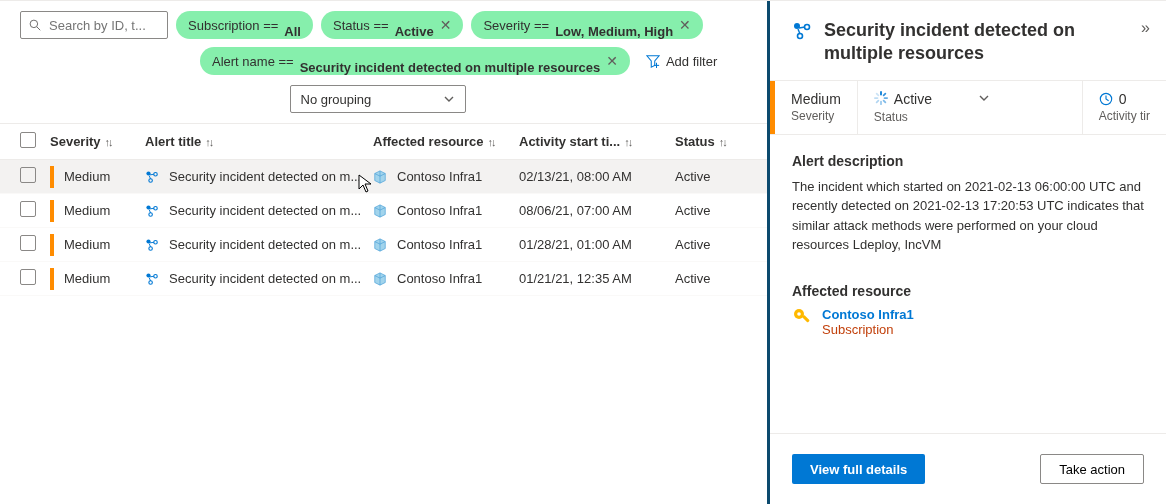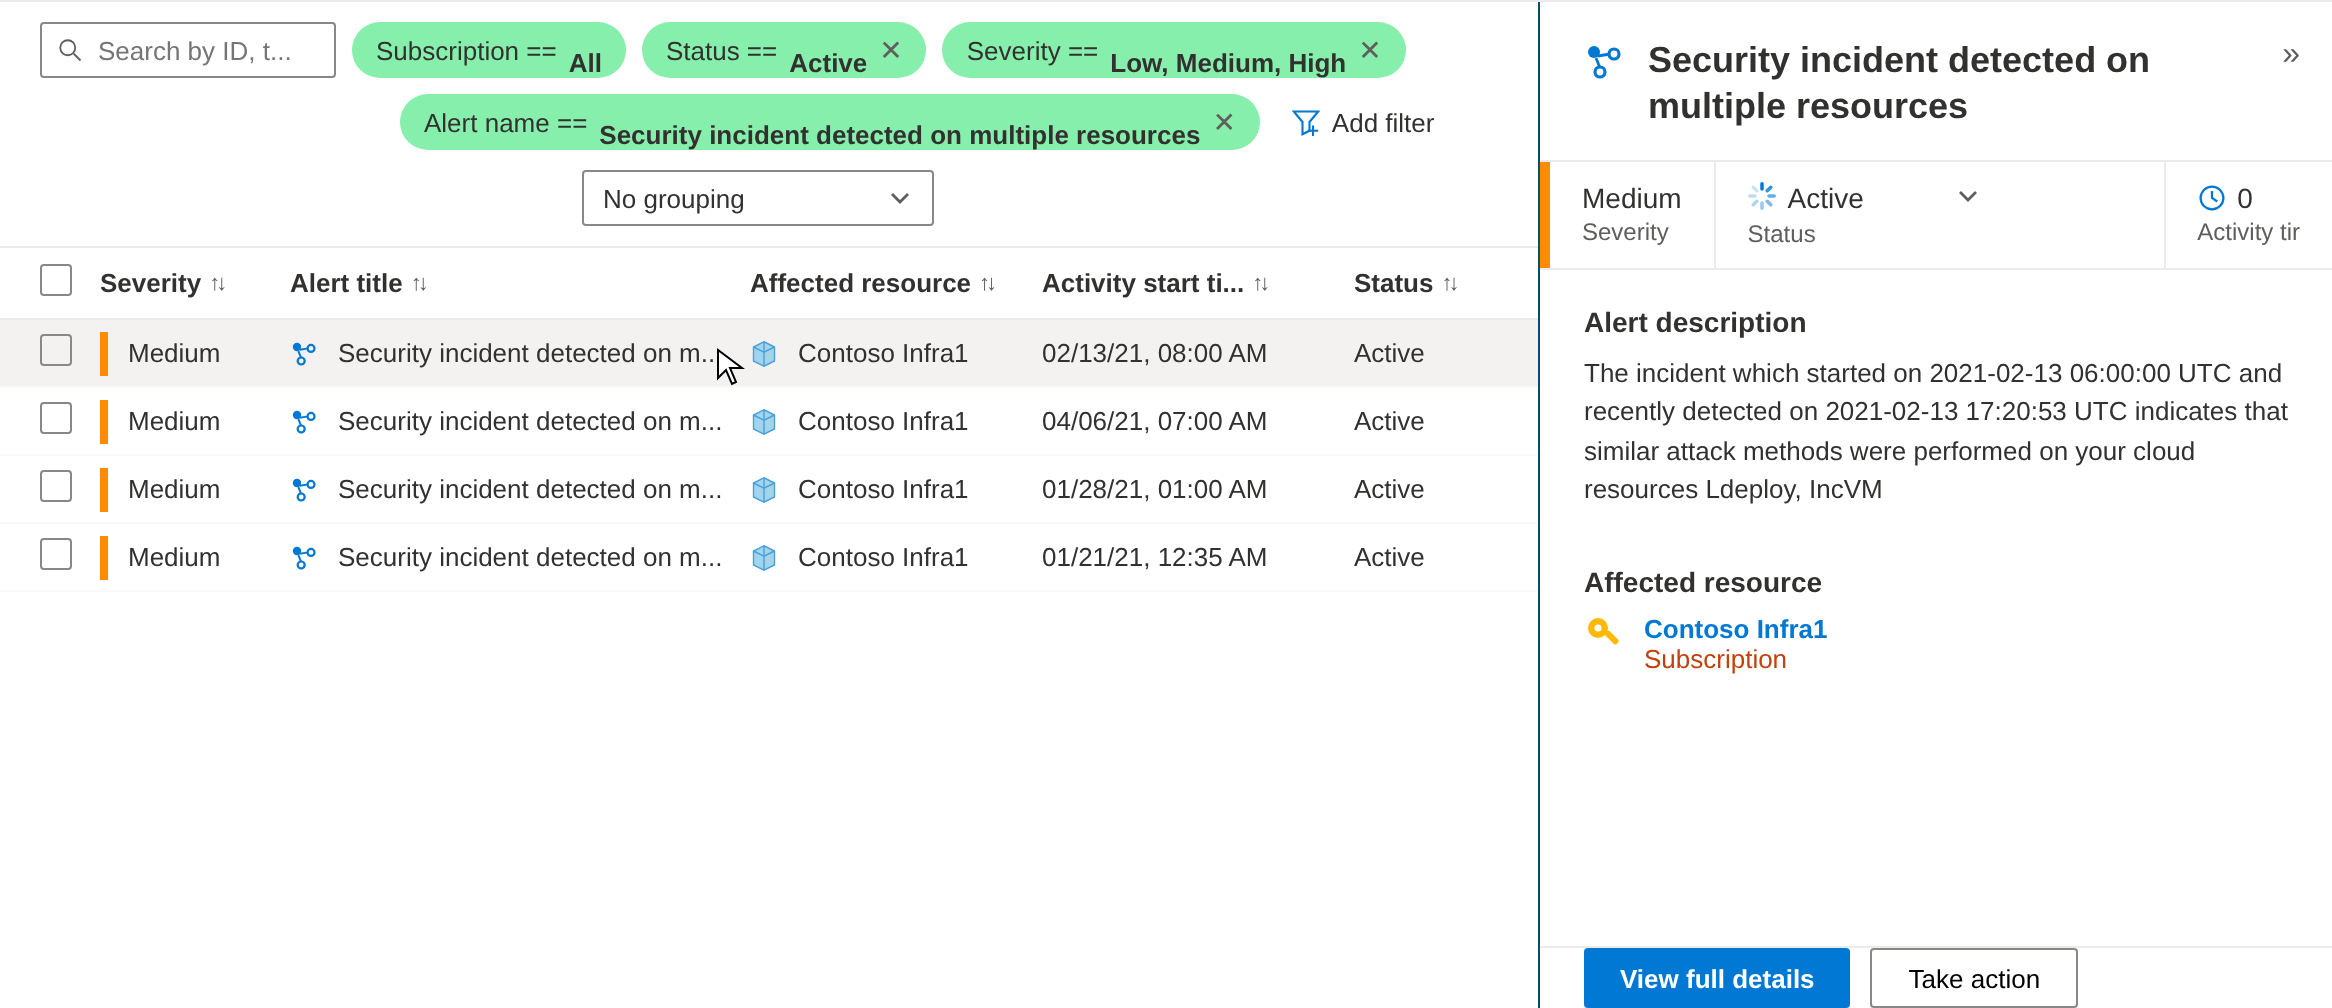--- a/index.html
+++ b/index.html
@@ -1,18 +1,18 @@
 <!DOCTYPE html>
 <html><head>
 <meta charset="utf-8">
 <style>
   * { box-sizing: border-box; }
   html, body { margin: 0; padding: 0; font-family: "Segoe UI", Arial, sans-serif; font-size: 13px; color: #323130; background: #fff; }
   .app { display: flex; width: 1166px; height: 504px; border-top: 1px solid #edebe9; }
-  .main { flex: 1; display: flex; flex-direction: column; border-right: 1px solid #0c4a6e; overflow: hidden; }
+  .main { flex: 1; display: flex; flex-direction: column; border-right: 3px solid #0c4a6e; overflow: hidden; }
   .detail { width: 396px; display: flex; flex-direction: column; position: relative; }
 
   
   .filter-row { display: flex; align-items: center; flex-wrap: wrap; gap: 8px; padding: 10px 20px 0 20px; }
   .search-box { display: flex; align-items: center; border: 1px solid #8a8886; border-radius: 2px; height: 28px; width: 148px; padding: 0 8px; gap: 6px; }
   .search-box input { border: none; outline: none; font-size: 13px; width: 100%; background: transparent; }
   .pill { background: #86efac; border-radius: 14px; height: 28px; display: inline-flex; align-items: center; padding: 0 12px; font-size: 13px; color: #323130; gap: 6px; }
   .pill .strong { font-weight: 600; margin-top: 12px; }
   .pill .x { cursor: pointer; font-size: 14px; color: #605e5c; }
   .add-filter { height: 28px; display: inline-flex; align-items: center; gap: 6px; color: #323130; cursor: pointer; padding: 0 8px; }
@@ -49,21 +49,21 @@
   .meta-cell:last-child { border-right: none; }
   .meta-v { font-size: 14px; display: flex; align-items: center; gap: 6px; }
   .meta-l { font-size: 12px; color: #605e5c; margin-top: 2px; }
   .status-spinner { color: #0078d4; }
   .chev { color: #605e5c; margin-left: 40px; }
   .detail-body { padding: 18px 22px; flex: 1; overflow: auto; }
   .detail-body h4 { margin: 0 0 8px 0; font-size: 14px; font-weight: 600; }
   .aff-res { display: flex; gap: 10px; align-items: flex-start; margin-top: 8px; }
   .key-icon { color: #ffb900; }
   .link { color: #0078d4; cursor: pointer; }
-  .detail-footer { border-top: 1px solid #edebe9; padding: 0 22px; display: flex; gap: 10px; }
+  .detail-footer { border-top: 1px solid #edebe9; padding: 20px 22px; display: flex; gap: 10px; justify-content: space-between; }
   .btn-primary { background: #0078d4; color: #fff; border: none; height: 30px; padding: 0 18px; border-radius: 2px; font-weight: 600; cursor: pointer; font-size: 13px; }
   .btn-secondary { background: #fff; border: 1px solid #8a8886; height: 30px; padding: 0 18px; border-radius: 2px; cursor: pointer; font-size: 13px; }
 </style>
 </head>
 <body>
 
 <div class="app">
   <div class="main">
 
     <div class="filter-row">
@@ -185,21 +185,21 @@
             </span>Security incident detected on m...
     </div>
     <div class="col-res">
       <span class="res-icon">
               <svg width="14" height="14" viewBox="0 0 16 16">
                 <path d="M8 1l6 3v8l-6 3-6-3V4z" fill="#a2d4ec" stroke="#4aa0d8" stroke-width="0.8"></path>
                 <path d="M8 1v14M2 4l6 3 6-3" fill="none" stroke="#4aa0d8" stroke-width="0.8"></path>
               </svg>
             </span>Contoso Infra1
     </div>
-    <div class="col-time">04/06/21, 07:00 AM</div>
+    <div class="col-time">08/06/21, 07:00 AM</div>
     <div class="col-status">Active</div>
 
   </div>
         <div class="row">
     <div class="col-check"><span class="chk"></span></div>
     <div class="sev-bar"></div>
     <div class="col-sev" style="width:81px">Medium</div>
     <div class="col-title trunc">
       <span class="title-icon">
               <svg width="14" height="14" viewBox="0 0 20 20">

